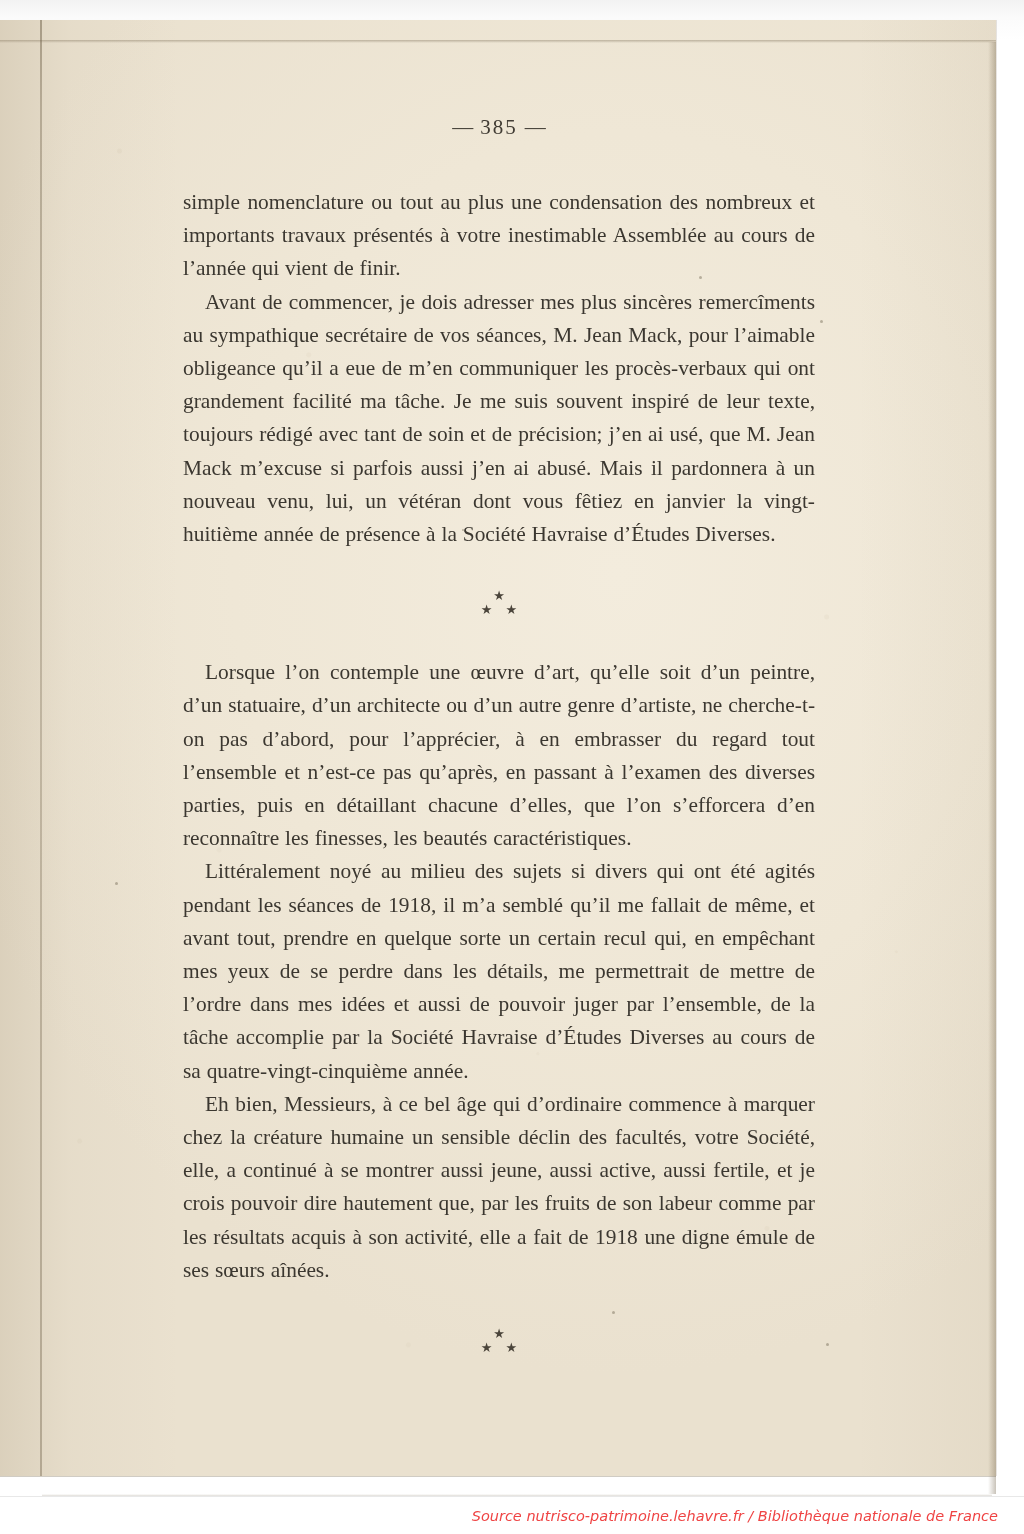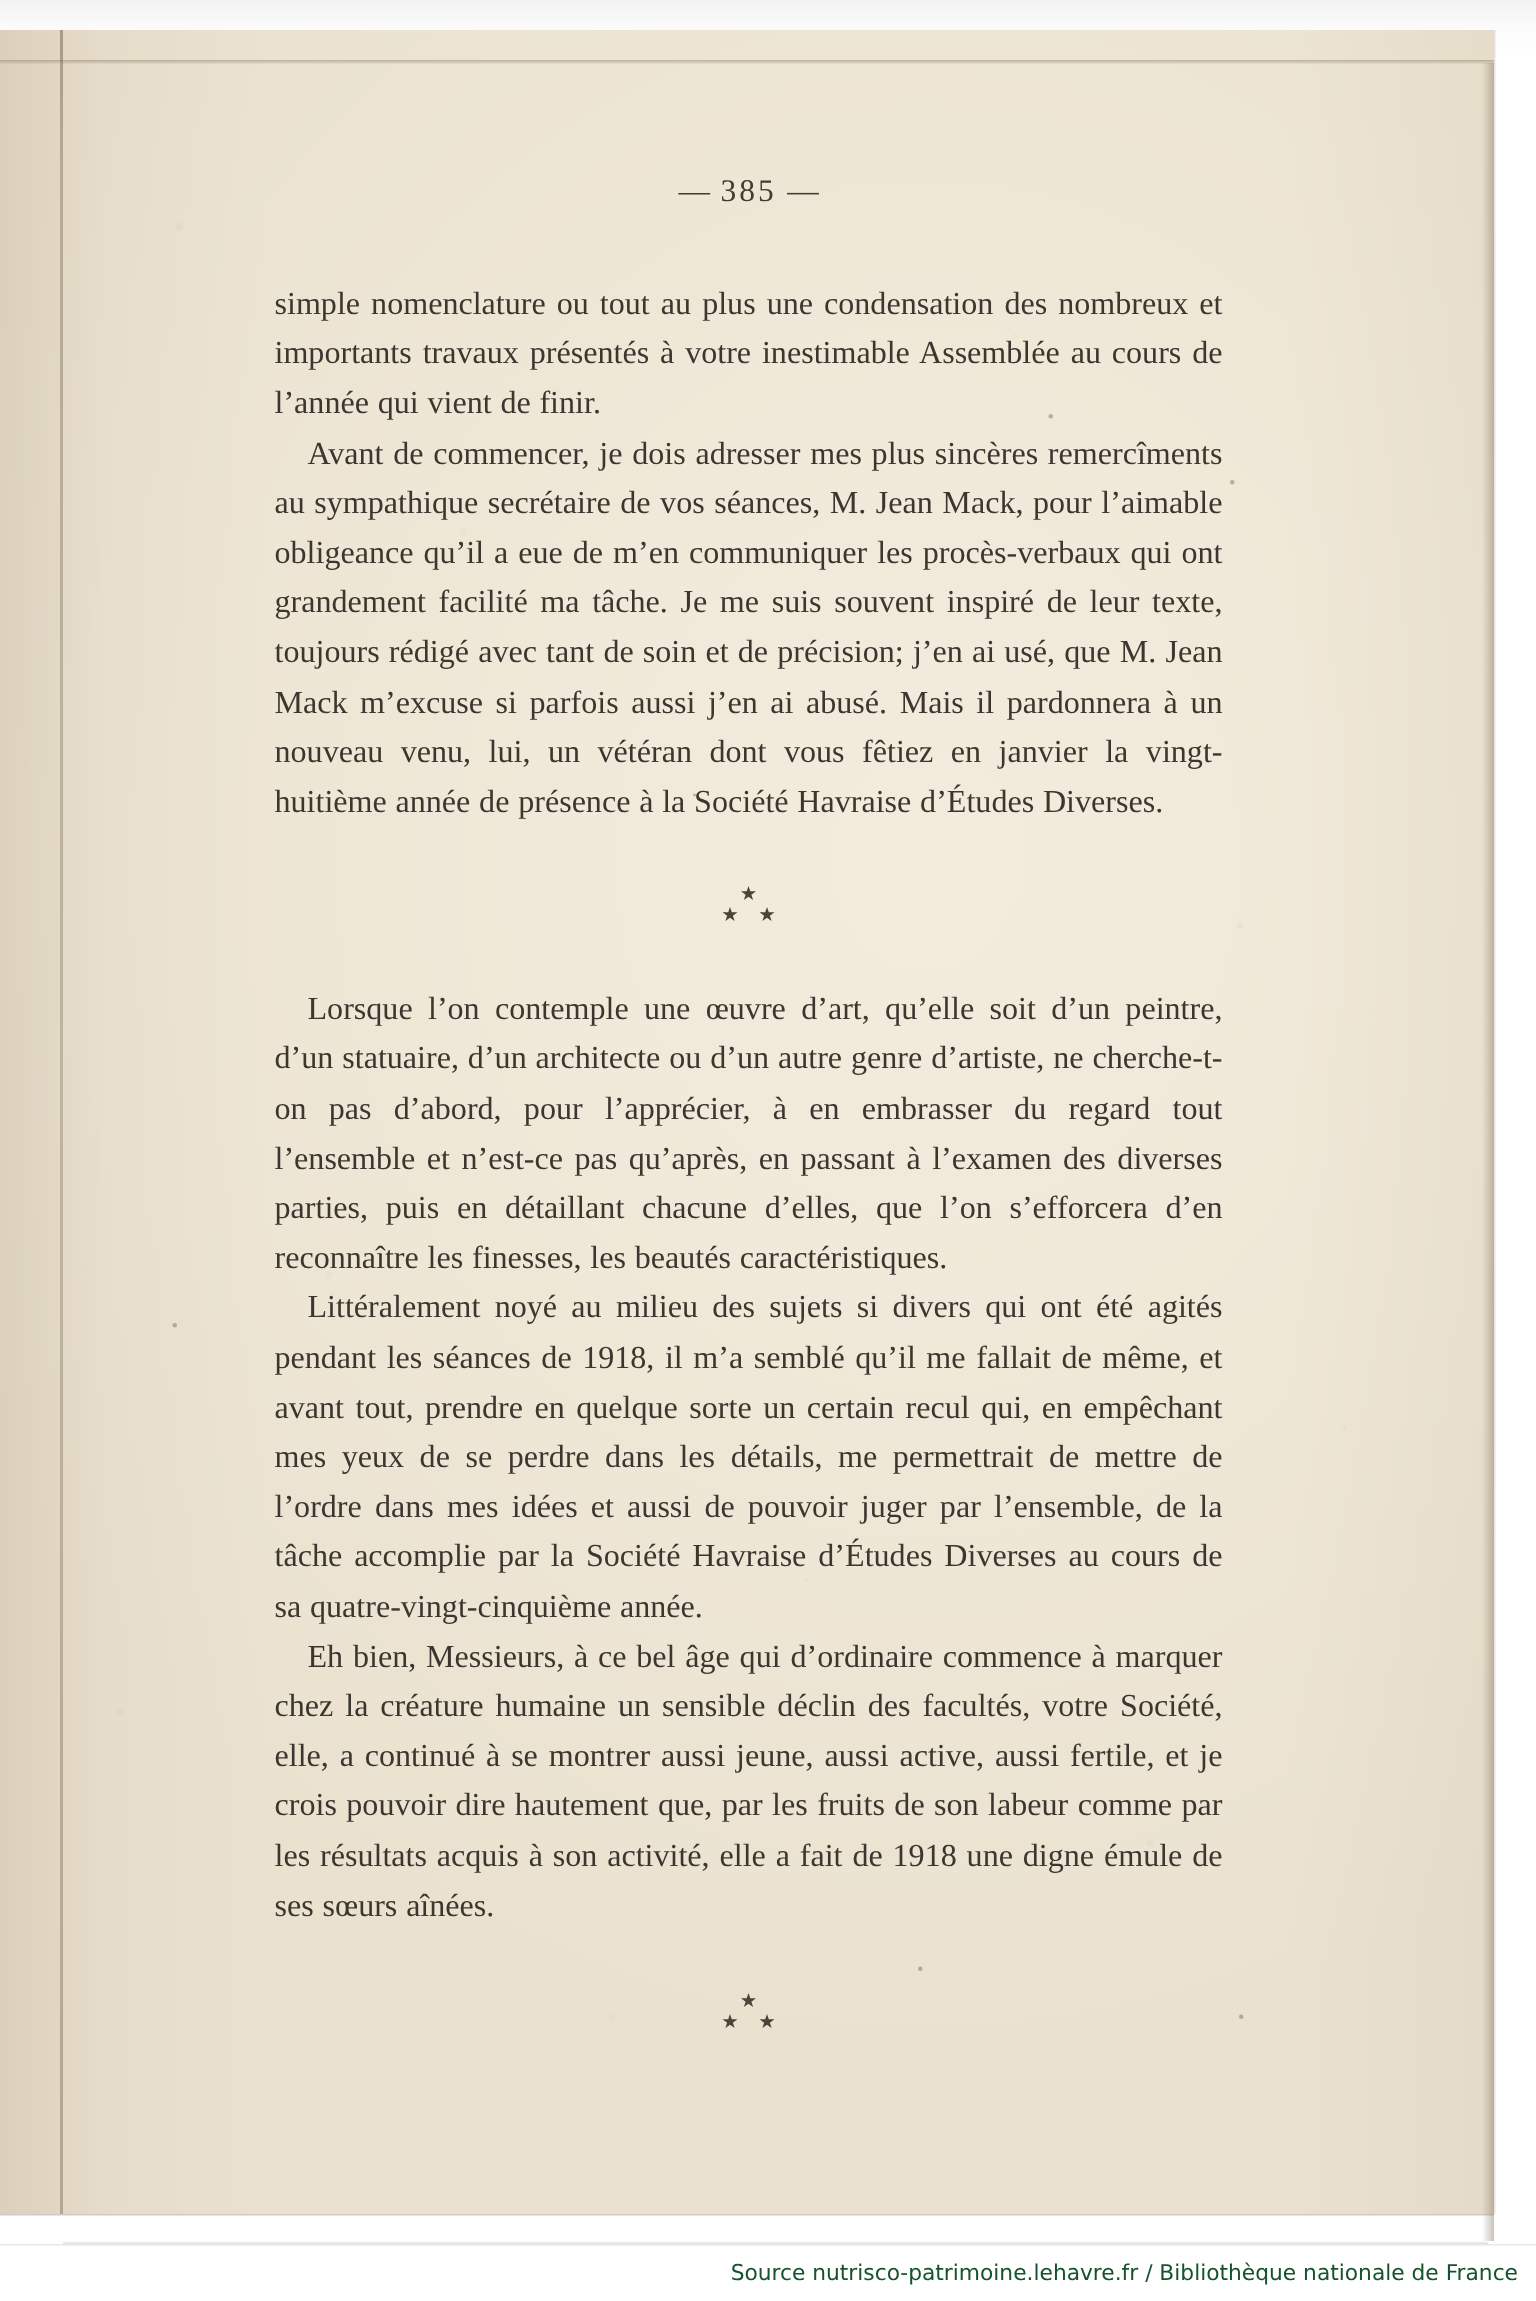--- a/index.html
+++ b/index.html
@@ -197,23 +197,24 @@
     height: 38px;
     background: #ffffff;
     display: flex;
     align-items: center;
     justify-content: flex-end;
     border-top: 1px solid #e8e8e8;
   }
   .credit-text {
     font-family: "DejaVu Sans", "Liberation Sans", sans-serif;
     font-size: 14.5px;
-    color: #14532d;
-    padding-right: 12px;
+    color: #ef4444;
+    padding-right: 26px;
     white-space: nowrap;
+    font-style: italic;
   }
 </style>
 </head>
 <body>
 
 <div class="scan">
 
   <div class="scan-backdrop"></div>
 
   <div class="sheet">

